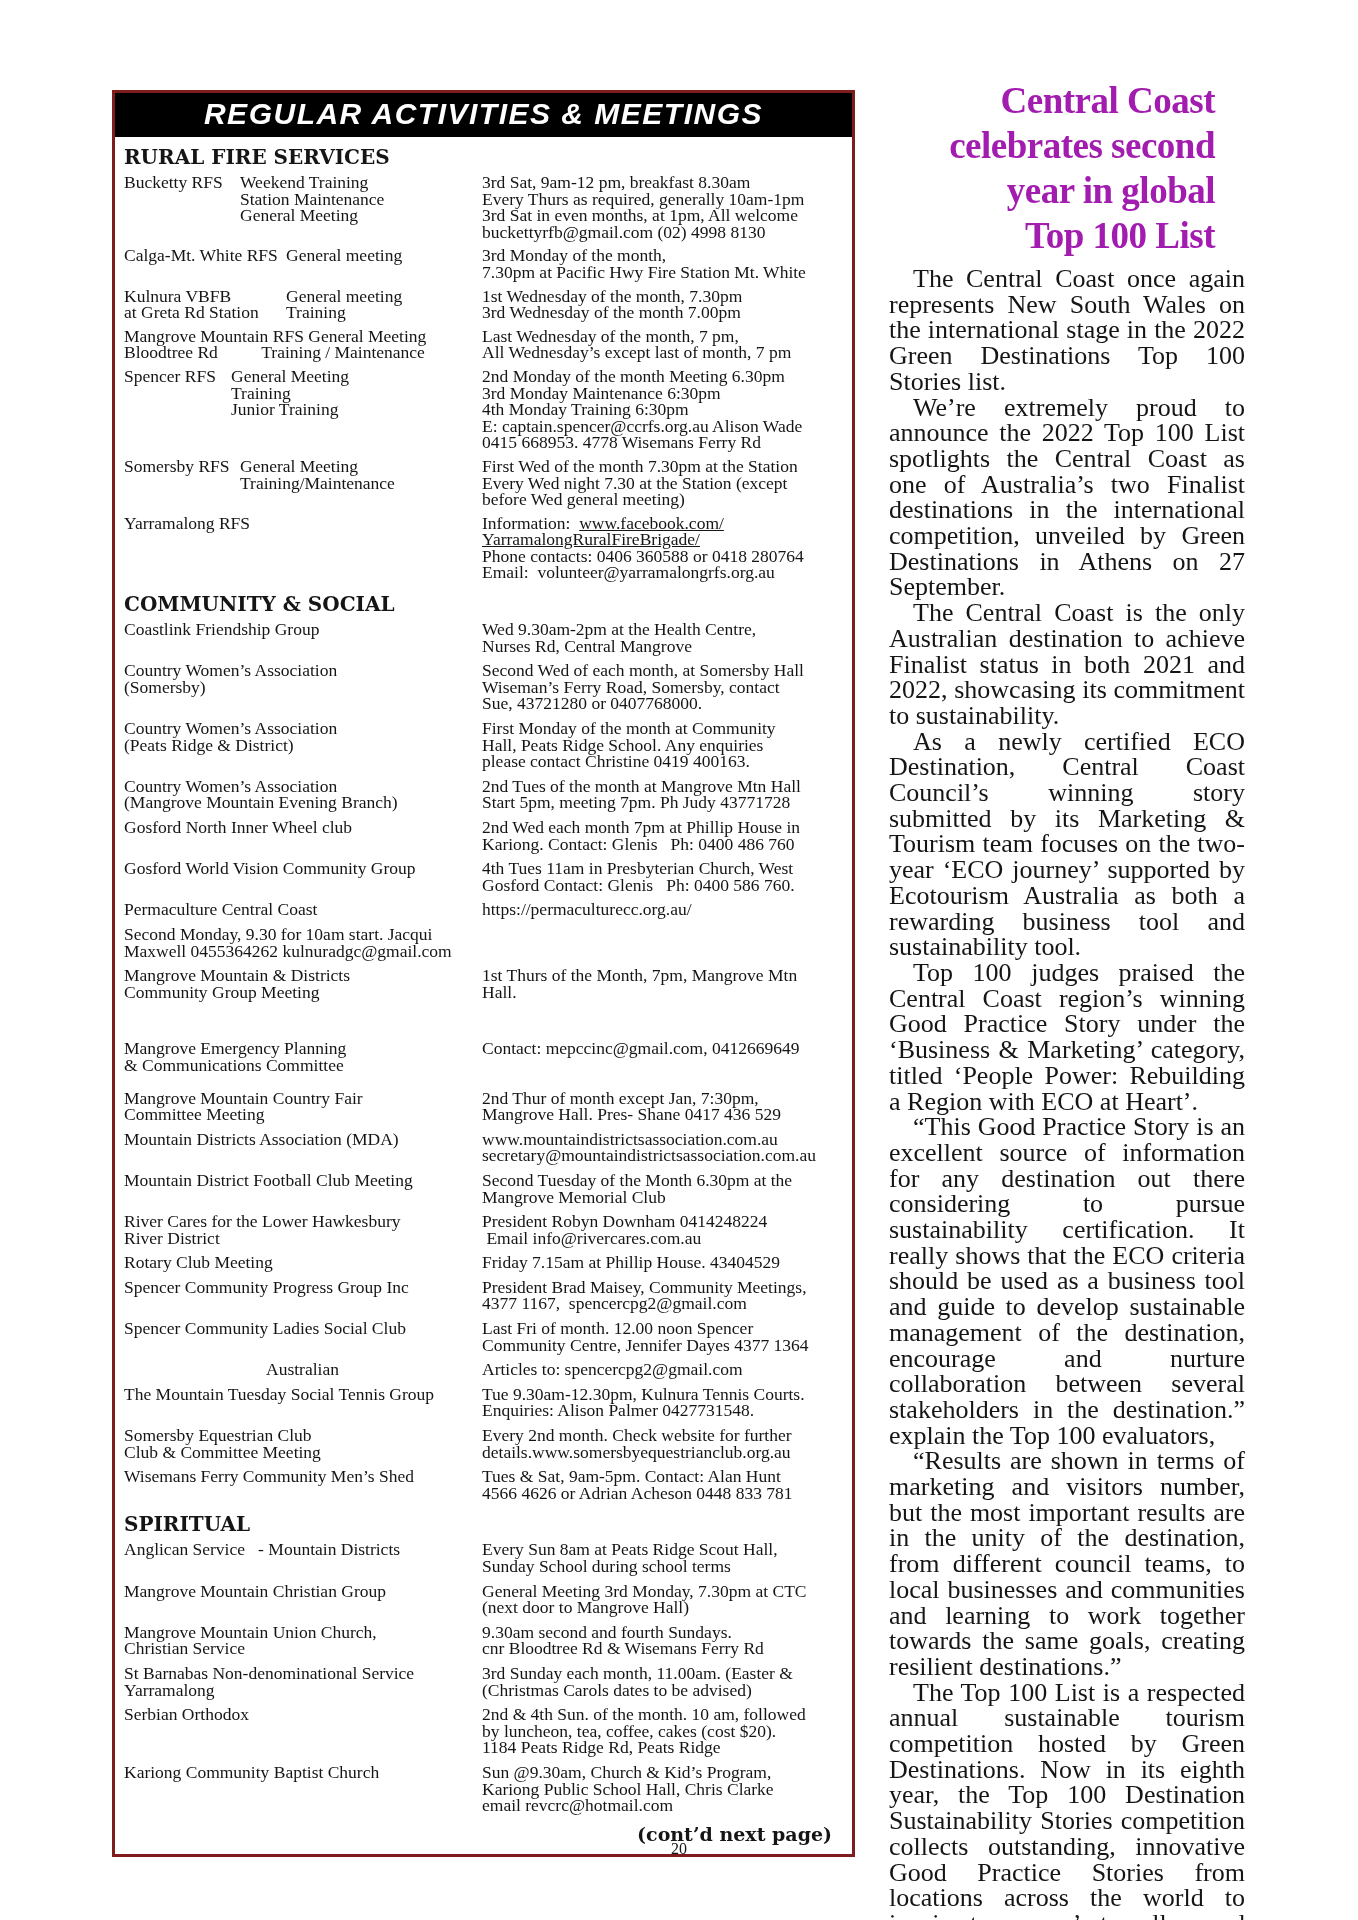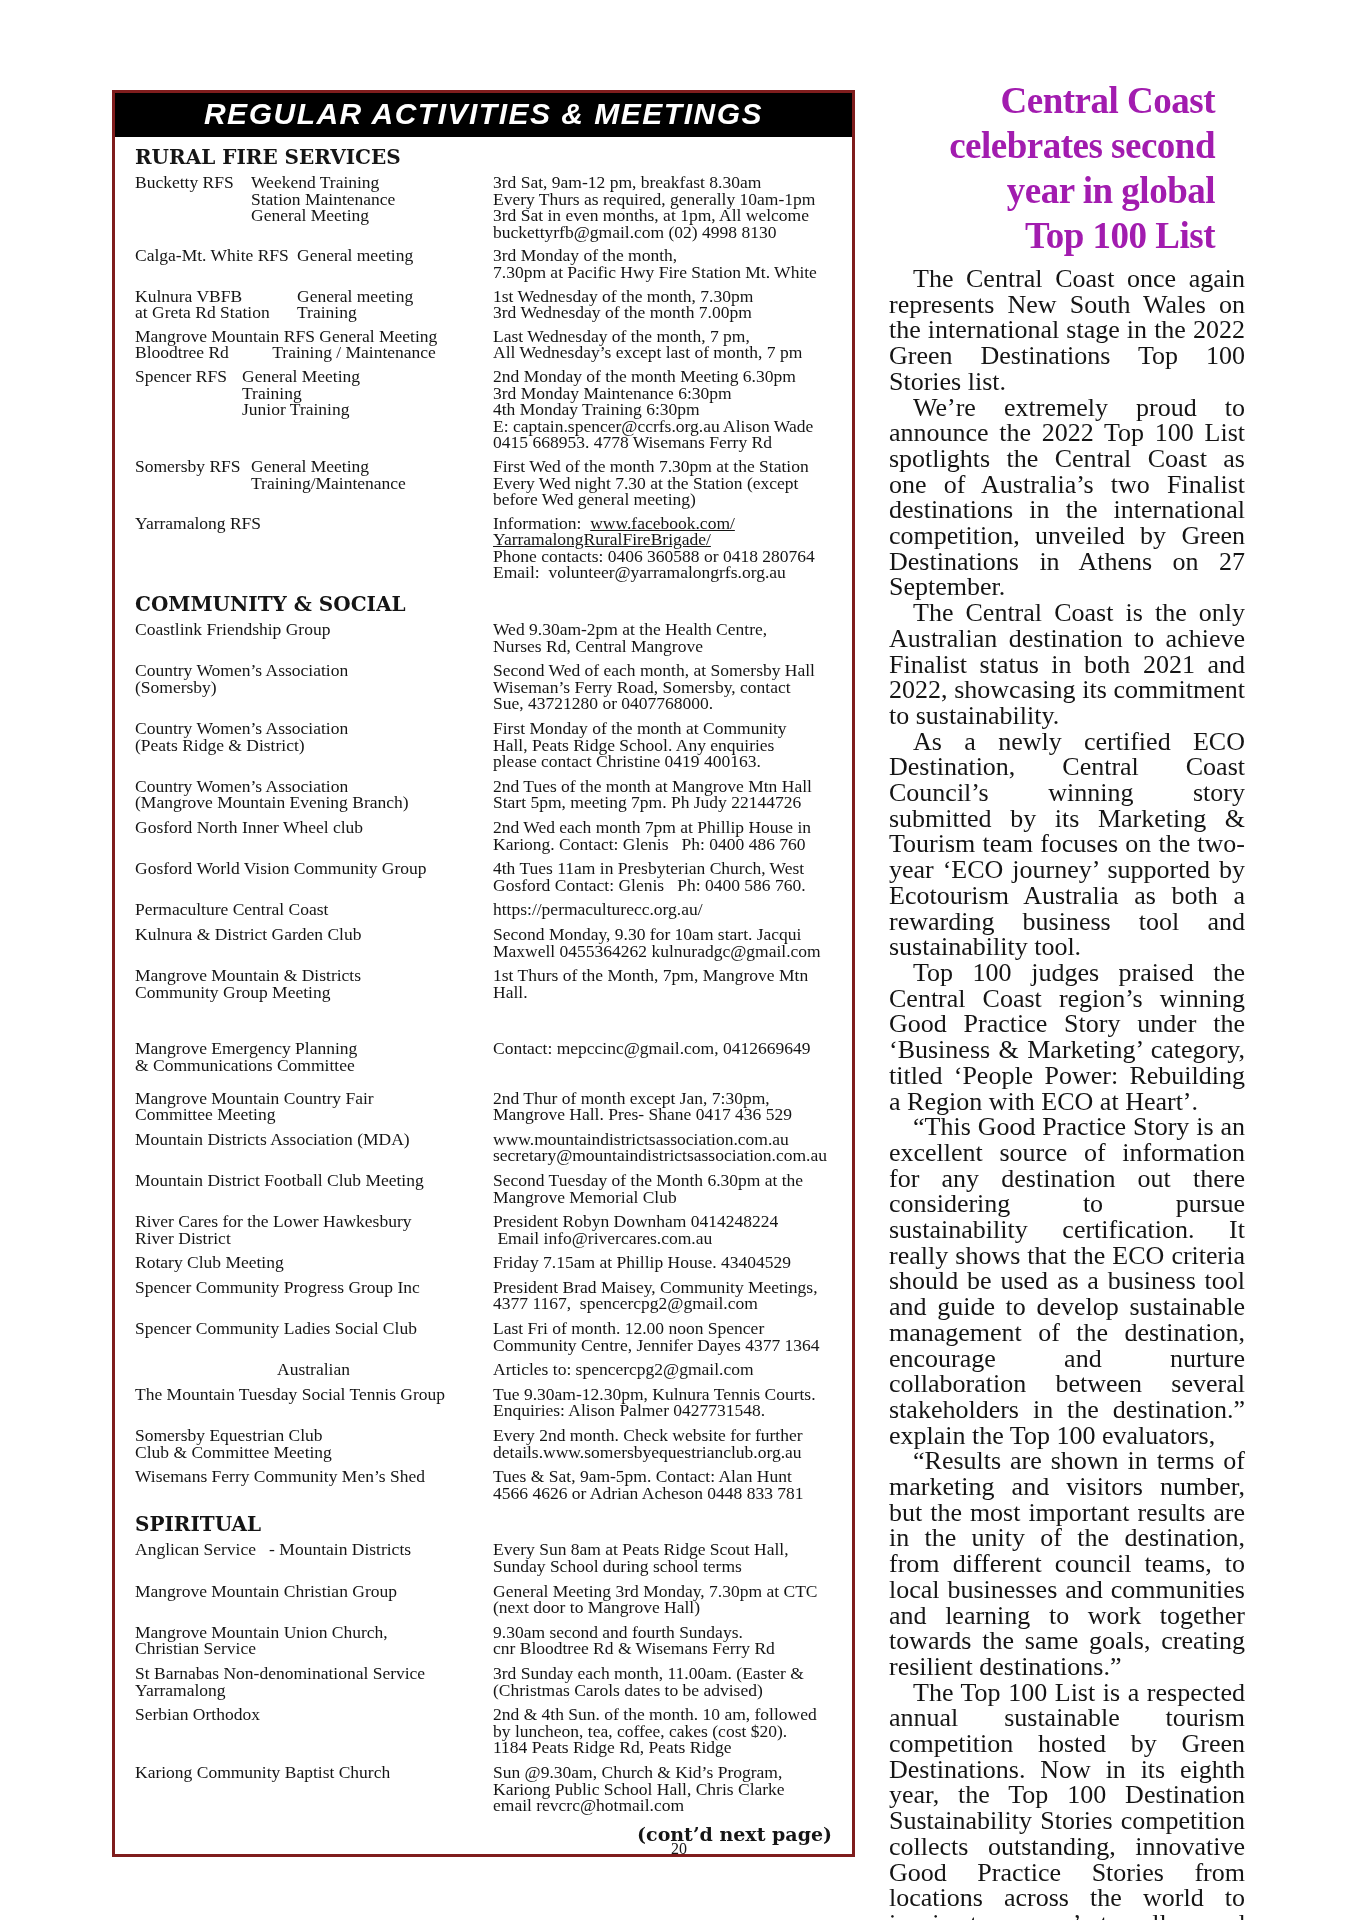--- a/index.html
+++ b/index.html
@@ -5,21 +5,21 @@
   html,body{margin:0;padding:0;}
   body{width:1358px;height:1920px;background:#ffffff;color:#151515;
        font-family:"Liberation Serif",serif;position:relative;overflow:hidden;}
 
   
   .box{position:absolute;left:112px;top:90px;width:743px;min-height:1733px;
        border:3px solid #7f1d1d;background:#fff;box-sizing:border-box;}
   .box-hd{background:#000;color:#fff;font-family:"Liberation Sans",sans-serif;
           font-weight:700;font-style:italic;font-size:30px;letter-spacing:1.5px;
           text-align:center;padding:4px 0 6px 0;}
-  .box-bd{padding:7px 8px 4px 20px;font-size:17.5px;line-height:16.6px;}
+  .box-bd{padding:7px 8px 4px 9px;font-size:17.5px;line-height:16.6px;}
   .hd{font-family:"DejaVu Serif",serif;font-weight:700;font-size:20px;
       line-height:22px;margin:2px 0 6px 0;}
   .hd-sp{margin-top:12px;}
   .r{display:flex;margin-bottom:8px;}
   .r-t{margin-bottom:7px;}
   .mb14{margin-bottom:16px;margin-top:40px;}
   .lc{width:358px;flex:none;display:flex;}
   .o,.a,.d{white-space:pre-wrap;}
   .d{flex:1;}
   .u{text-decoration:underline;}
@@ -143,21 +143,21 @@
         <span class="d">First Monday of the month at Community
 Hall, Peats Ridge School. Any enquiries
 please contact Christine 0419 400163.</span>
       </div>
     <div class="r">
         <div class="lc">
           <span class="o">Country Women’s Association
 (Mangrove Mountain Evening Branch)</span>
         </div>
         <span class="d">2nd Tues of the month at Mangrove Mtn Hall
-Start 5pm, meeting 7pm. Ph Judy 22144726</span>
+Start 5pm, meeting 7pm. Ph Judy 43771728</span>
       </div>
     <div class="r">
         <div class="lc">
           <span class="o">Gosford North Inner Wheel club</span>
         </div>
         <span class="d">2nd Wed each month 7pm at Phillip House in
 Kariong. Contact: Glenis   Ph: 0400 486 760</span>
       </div>
     <div class="r">
         <div class="lc">
@@ -166,23 +166,20 @@
         <span class="d">4th Tues 11am in Presbyterian Church, West
 Gosford Contact: Glenis   Ph: 0400 586 760.</span>
       </div>
     <div class="r">
         <div class="lc">
           <span class="o">Permaculture Central Coast</span>
         </div>
         <span class="d">https://permaculturecc.org.au/</span>
       </div>
     <div class="r">
-        <div class="lc">
-          <span class="o">Kulnura &amp; District Garden Club</span>
-        </div>
         <span class="d">Second Monday, 9.30 for 10am start. Jacqui
 Maxwell 0455364262 kulnuradgc@gmail.com</span>
       </div>
     <div class="r">
         <div class="lc">
           <span class="o">Mangrove Mountain &amp; Districts
 Community Group Meeting</span>
         </div>
         <span class="d">1st Thurs of the Month, 7pm, Mangrove Mtn
 Hall.</span>

